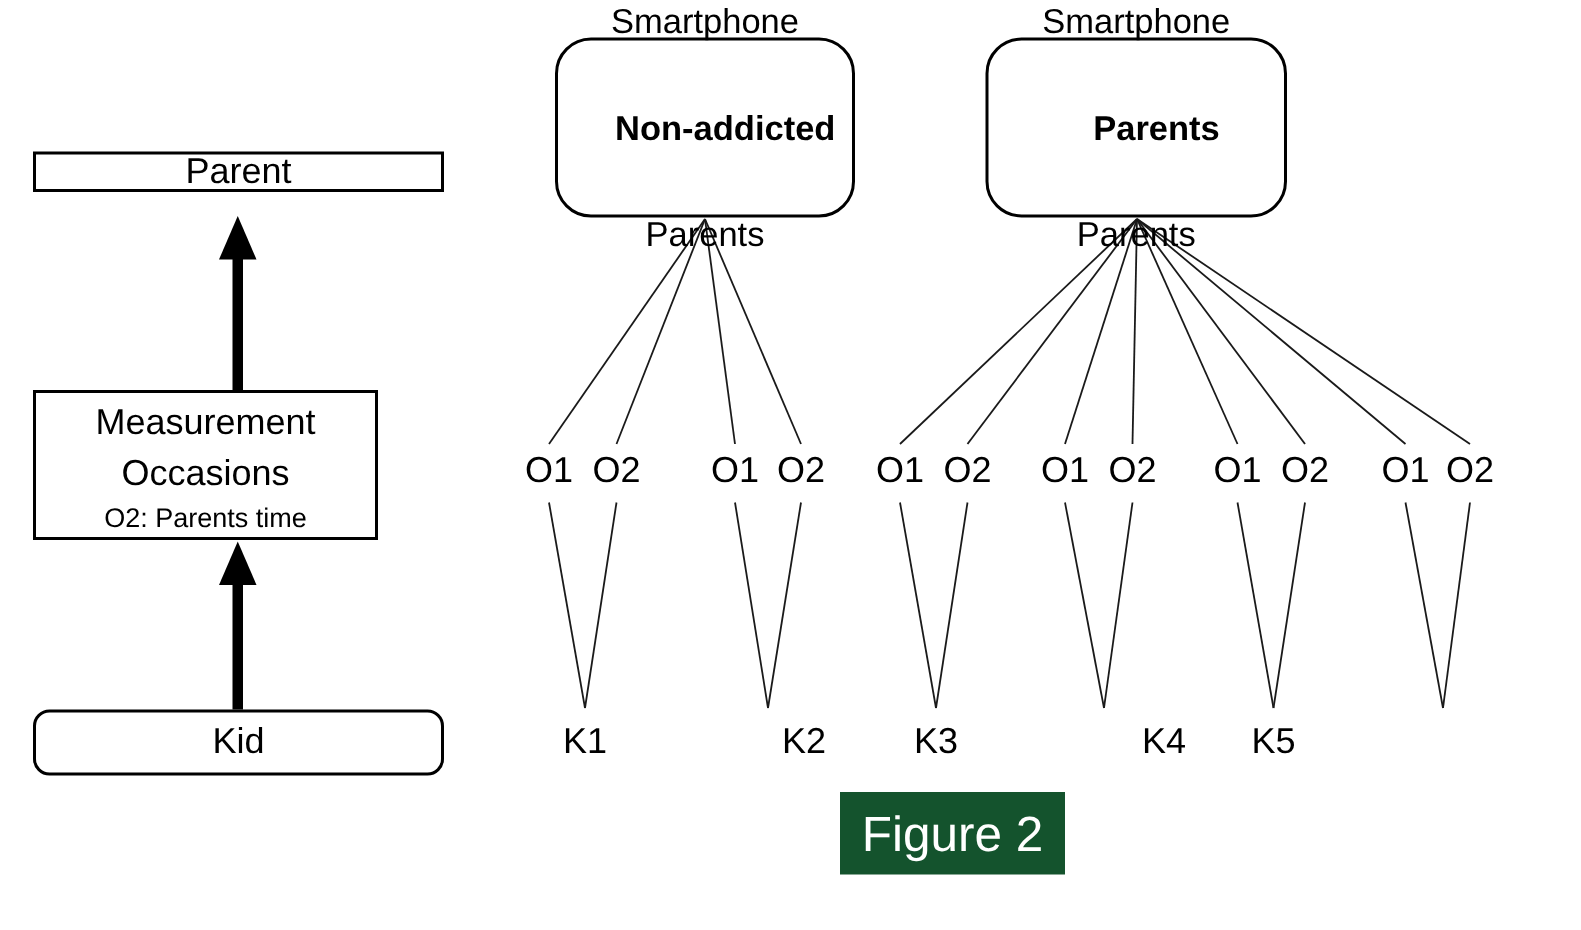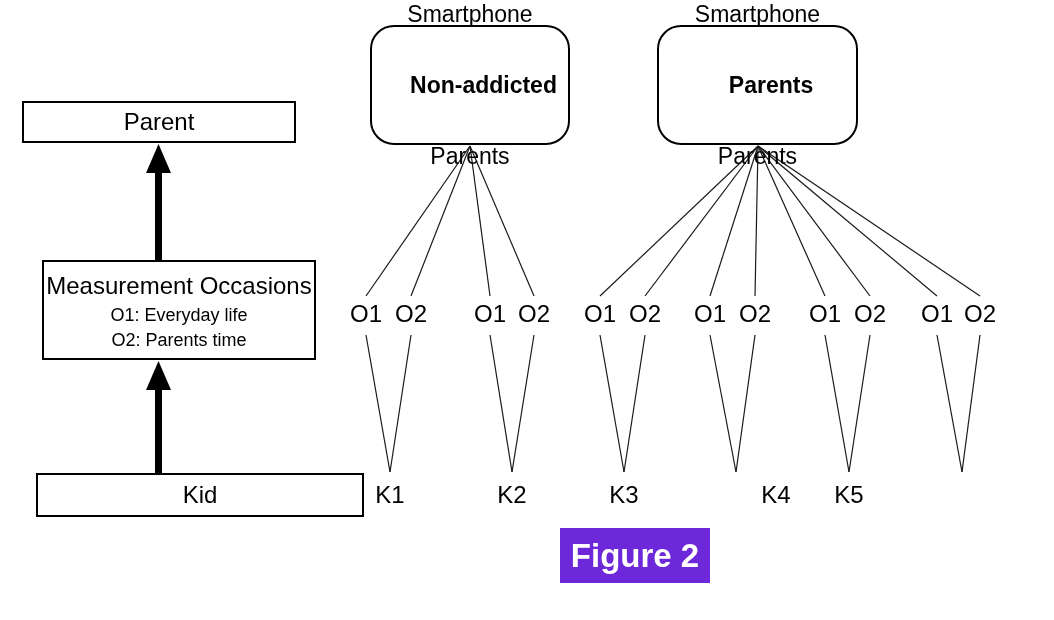--- a/index.html
+++ b/index.html
@@ -26,23 +26,23 @@
     position: absolute;
     box-sizing: border-box;
     border: 2px solid #000000;
     background: #ffffff;
     display: flex;
     flex-direction: column;
     align-items: center;
     justify-content: center;
     text-align: center;
   }
-  #parent-box   { left: 22px;  top: 101px; width: 274px; height: 42px;  font-size: 24px; }
-  #kid-box      { left: 36px;  top: 473px; width: 328px; height: 44px;  font-size: 24px; }
-  #measurement-box { left: 22px; top: 260px; width: 274px; height: 100px; padding-top: 2px; margin-left: 20px; }
+  #parent-box   { left: 22px;  top: 101px; width: 274px; height: 27px;  font-size: 24px; }
+  #kid-box      { left: 22px;  top: 473px; width: 274px; height: 44px;  font-size: 24px; border-radius: 11px; }
+  #measurement-box { left: 22px; top: 260px; width: 230px; height: 100px; padding-top: 2px; }
   .mo-title { font-size: 24px; line-height: 34px; }
   .mo-sub   { font-size: 18px; line-height: 25px; }
   .round-box {
     position: absolute;
     box-sizing: border-box;
     border: 2px solid #000000;
     border-radius: 24px;
     background: #ffffff;
     display: flex;
     flex-direction: column;
@@ -64,24 +64,24 @@
     white-space: nowrap;
     transform: translateX(-50%);
   }
   .o-label { top: 298px; }
   .k-label { top: 479px; text-align: right; }
   .k-label.left-anchored { transform: none; }
   #figure-caption {
     position: absolute;
     left: 560px; top: 528px;
     width: 150px; height: 55px;
-    background: #6d28d9;
+    background: #14532d;
     color: #ffffff;
     font-size: 33px;
-    font-weight: bold;
+    font-weight: normal;
     display: flex;
     align-items: center;
     justify-content: center;
   }
 </style>
 </head>
 <body>
 
 <div id="stage">
 
@@ -125,21 +125,20 @@
       <polygon points="158.5,361 146,390 171,390"></polygon>
     </g>
   </svg>
 
   <div class="rect-box" id="parent-box">
     <span>Parent</span>
   </div>
 
   <div class="rect-box" id="measurement-box">
     <div class="mo-title">Measurement Occasions</div>
-    <div class="mo-sub">O1: Everyday life</div>
     <div class="mo-sub">O2: Parents time</div>
   </div>
 
   <div class="rect-box" id="kid-box">
     <span>Kid</span>
   </div>
 
   <div class="round-box" id="group-box-1">
     <div>Smartphone</div>
     <div class="bold-line">Non-addicted</div>
@@ -159,20 +158,20 @@
   <span class="o-label" style="left:600px">O1</span>
   <span class="o-label" style="left:645px">O2</span>
   <span class="o-label" style="left:710px">O1</span>
   <span class="o-label" style="left:755px">O2</span>
   <span class="o-label" style="left:825px">O1</span>
   <span class="o-label" style="left:870px">O2</span>
   <span class="o-label" style="left:937px">O1</span>
   <span class="o-label" style="left:980px">O2</span>
 
   <span class="k-label" style="left:390px">K1</span>
-  <span class="k-label" style="left:512px">K2</span>
+  <span class="k-label" style="left:536px">K2</span>
   <span class="k-label" style="left:624px">K3</span>
   <span class="k-label" style="left:776px">K4</span>
   <span class="k-label" style="left:849px">K5</span>
 
   <div id="figure-caption">Figure 2</div>
 
 </div>
 
 </body></html>

